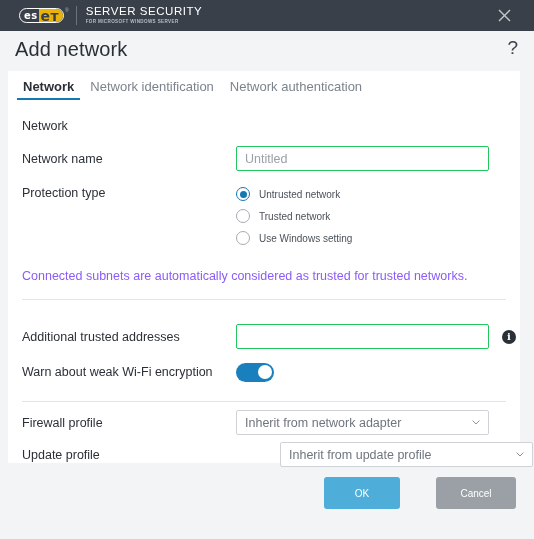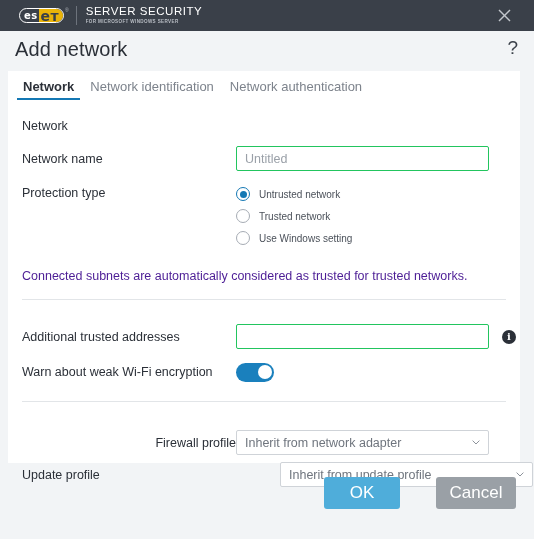--- a/index.html
+++ b/index.html
@@ -230,21 +230,21 @@
     left: 50%; top: 50%;
     width: 7px; height: 7px;
     margin: -3.5px 0 0 -3.5px;
     border-radius: 50%;
     background: #1478b4;
   }
   .radio-lbl { font-size: 10px; color: #4b515a; }
 
   .note {
     font-size: 12.5px;
-    color: #4c1d95;
+    color: #8b5cf6;
     margin-top: 22px;
   }
   .hr {
     height: 1px;
     background: #e2e5e8;
     margin: 16px 0 0 0;
   }
 
   
   .toggle {
@@ -310,21 +310,21 @@
     left: 0; bottom: 0;
     width: 534px; height: 76px;
   }
   .btn {
     position: absolute;
     top: 14px;
     width: 76px; height: 32px;
     border: none;
     border-radius: 3px;
     color: #ffffff;
-    font-size: 17px;
+    font-size: 10px;
     cursor: pointer;
     font-family: "Liberation Sans", sans-serif;
   }
   .btn-ok { right: 134px; background: #4fadda; }
   .btn-cancel { right: 18px; width: 80px; background: #9aa0a6; }
 </style>
 </head>
 <body>
 
 <div id="app">
@@ -406,21 +406,21 @@
         <div class="lbl">Warn about weak Wi-Fi encryption</div>
         <div class="ctl">
           <div class="toggle">
             <span class="knob"></span>
           </div>
         </div>
       </div>
 
       <div class="hr" style="margin-top:17px;"></div>
 
-      <div class="row" style="margin-top:28px;text-align:right;">
+      <div class="row" style="margin-top:8px;">
         <div class="lbl">Firewall profile</div>
         <div class="ctl">
           <div class="selbox">
             <span>Inherit from network adapter</span>
             <svg class="chev" viewBox="0 0 8 5">
               <polyline points="0.6,0.6 4,4 7.4,0.6" fill="none" stroke="#8d939b" stroke-width="1"></polyline>
             </svg>
           </div>
         </div>
       </div>

